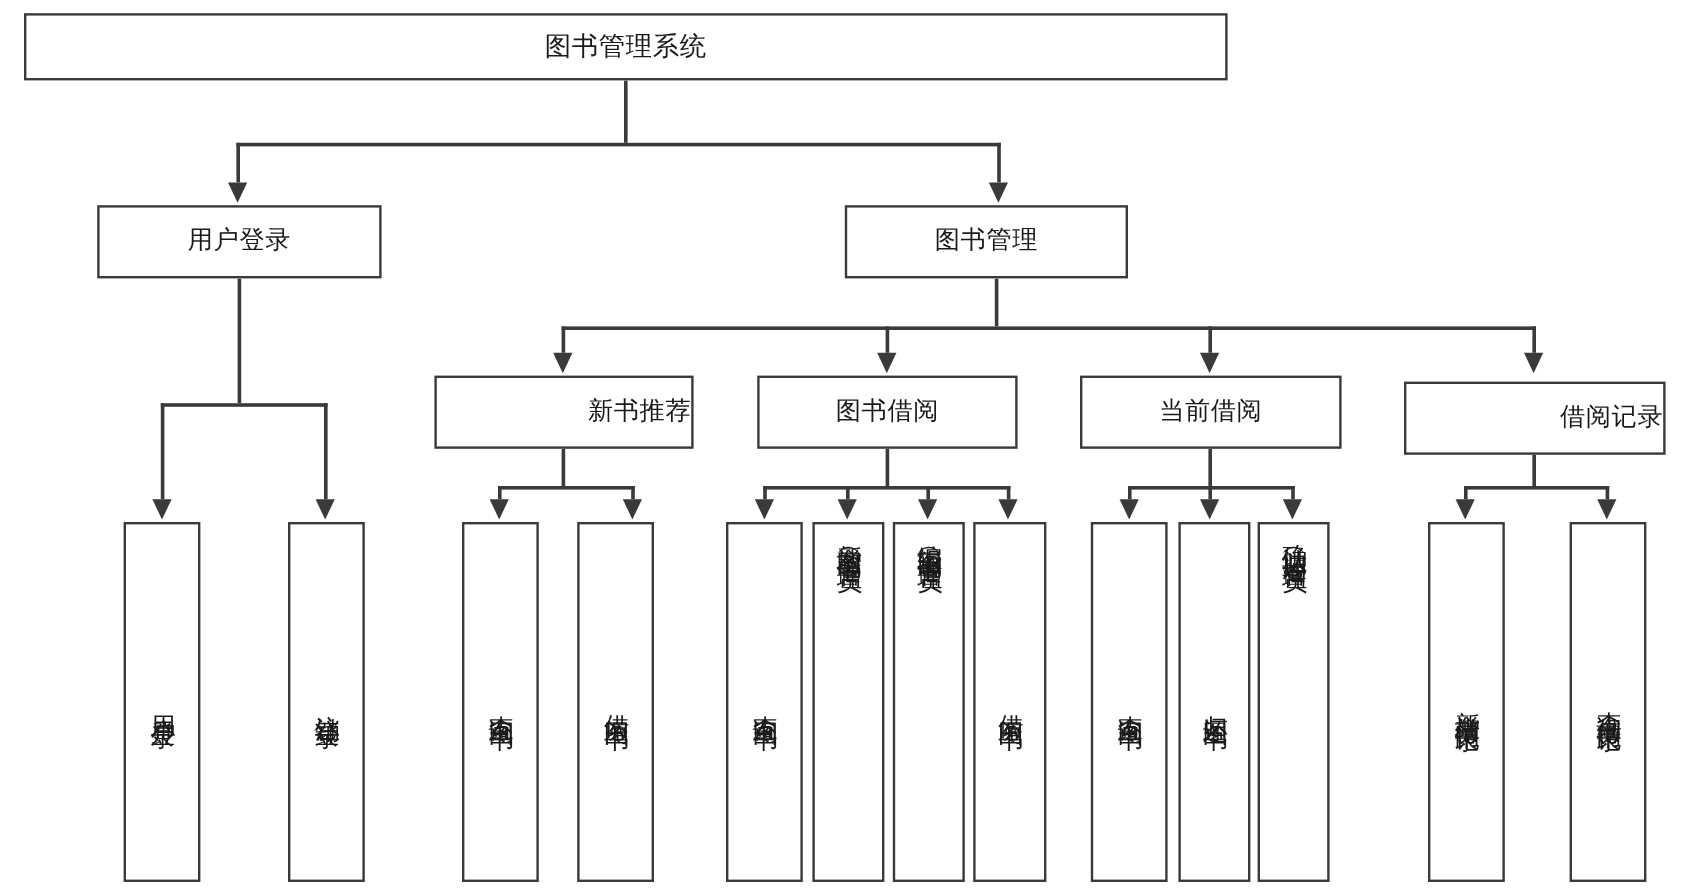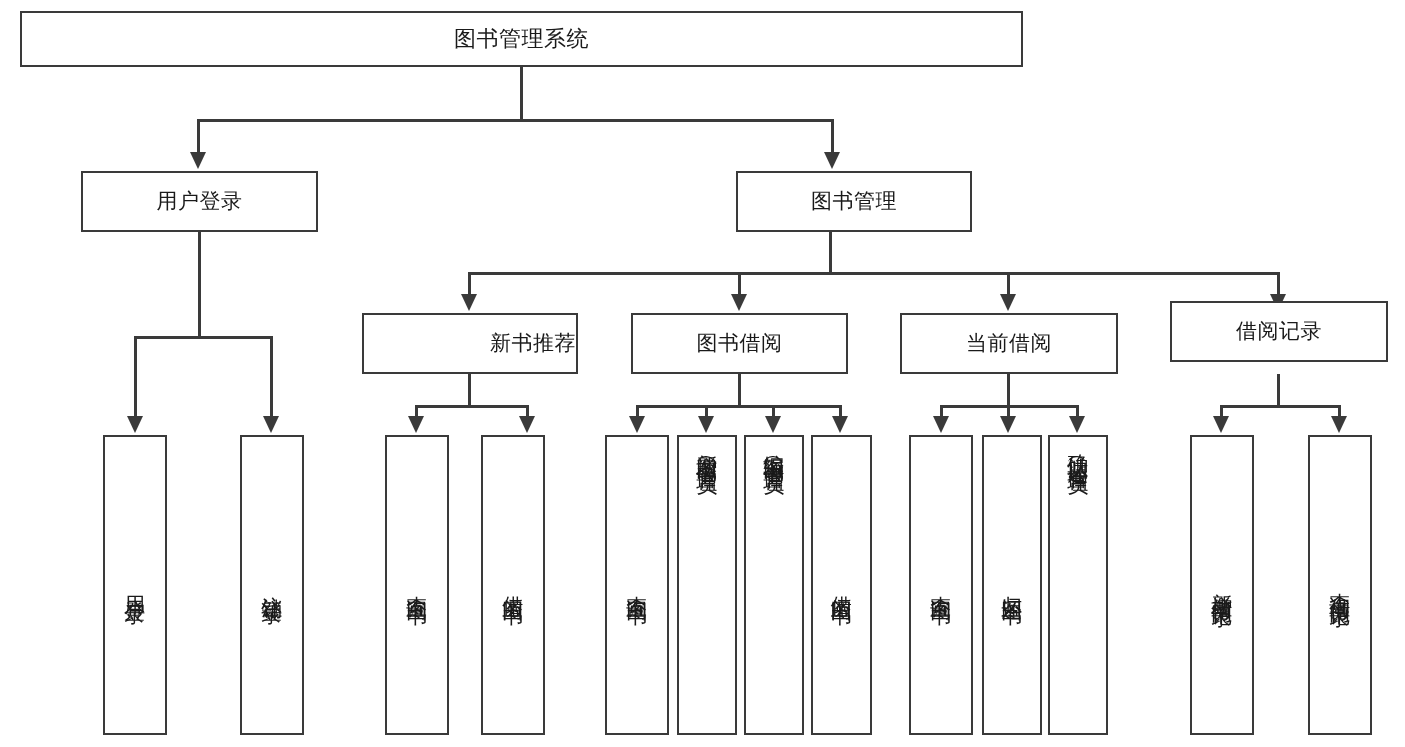--- a/index.html
+++ b/index.html
@@ -103,21 +103,21 @@
   <div class="ln vline" style="left:197px; top:119px; width:3px; height:33px;"></div>
   <div class="arrow" style="left:190px; top:152px;"></div>
 
   <div class="ln vline" style="left:831px; top:119px; width:3px; height:33px;"></div>
   <div class="arrow" style="left:824px; top:152px;"></div>
 
   <div class="node h" style="left:81px; top:171px; width:237px; height:61px;">
     <span class="label">用户登录</span>
   </div>
 
-  <div class="node h" style="left:736px; top:171px; width:236px; height:61px;">
+  <div class="node h" style="left:704px; top:171px; width:236px; height:61px;">
     <span class="label">图书管理</span>
   </div>
 
   <div class="ln vline" style="left:198px; top:232px; width:3px; height:104px;"></div>
   <div class="ln hline" style="left:134px; top:336px; width:139px; height:3px;"></div>
   <div class="ln vline" style="left:134px; top:336px; width:3px; height:80px;"></div>
   <div class="arrow" style="left:127px; top:416px;"></div>
   <div class="ln vline" style="left:270px; top:336px; width:3px; height:80px;"></div>
   <div class="arrow" style="left:263px; top:416px;"></div>
 
@@ -138,21 +138,21 @@
 
   <div class="node h" style="left:362px; top:313px; width:216px; height:61px;justify-content:flex-end;">
     <span class="label">新书推荐</span>
   </div>
   <div class="node h" style="left:900px; top:313px; width:218px; height:61px;">
     <span class="label">当前借阅</span>
   </div>
   <div class="node h" style="left:631px; top:313px; width:217px; height:61px;">
     <span class="label">图书借阅</span>
   </div>
-  <div class="node h" style="left:1170px; top:301px; width:218px; height:61px;">
+  <div class="node h" style="left:1170px; top:318px; width:218px; height:61px;justify-content:flex-end;">
     <span class="label">借阅记录</span>
   </div>
 
   <div class="ln vline" style="left:468px; top:374px; width:3px; height:31px;"></div>
   <div class="ln hline" style="left:415px; top:405px; width:114px; height:3px;"></div>
   <div class="ln vline" style="left:415px; top:405px; width:3px; height:11px;"></div>
   <div class="arrow" style="left:408px; top:416px;"></div>
   <div class="ln vline" style="left:526px; top:405px; width:3px; height:11px;"></div>
   <div class="arrow" style="left:519px; top:416px;"></div>
 

